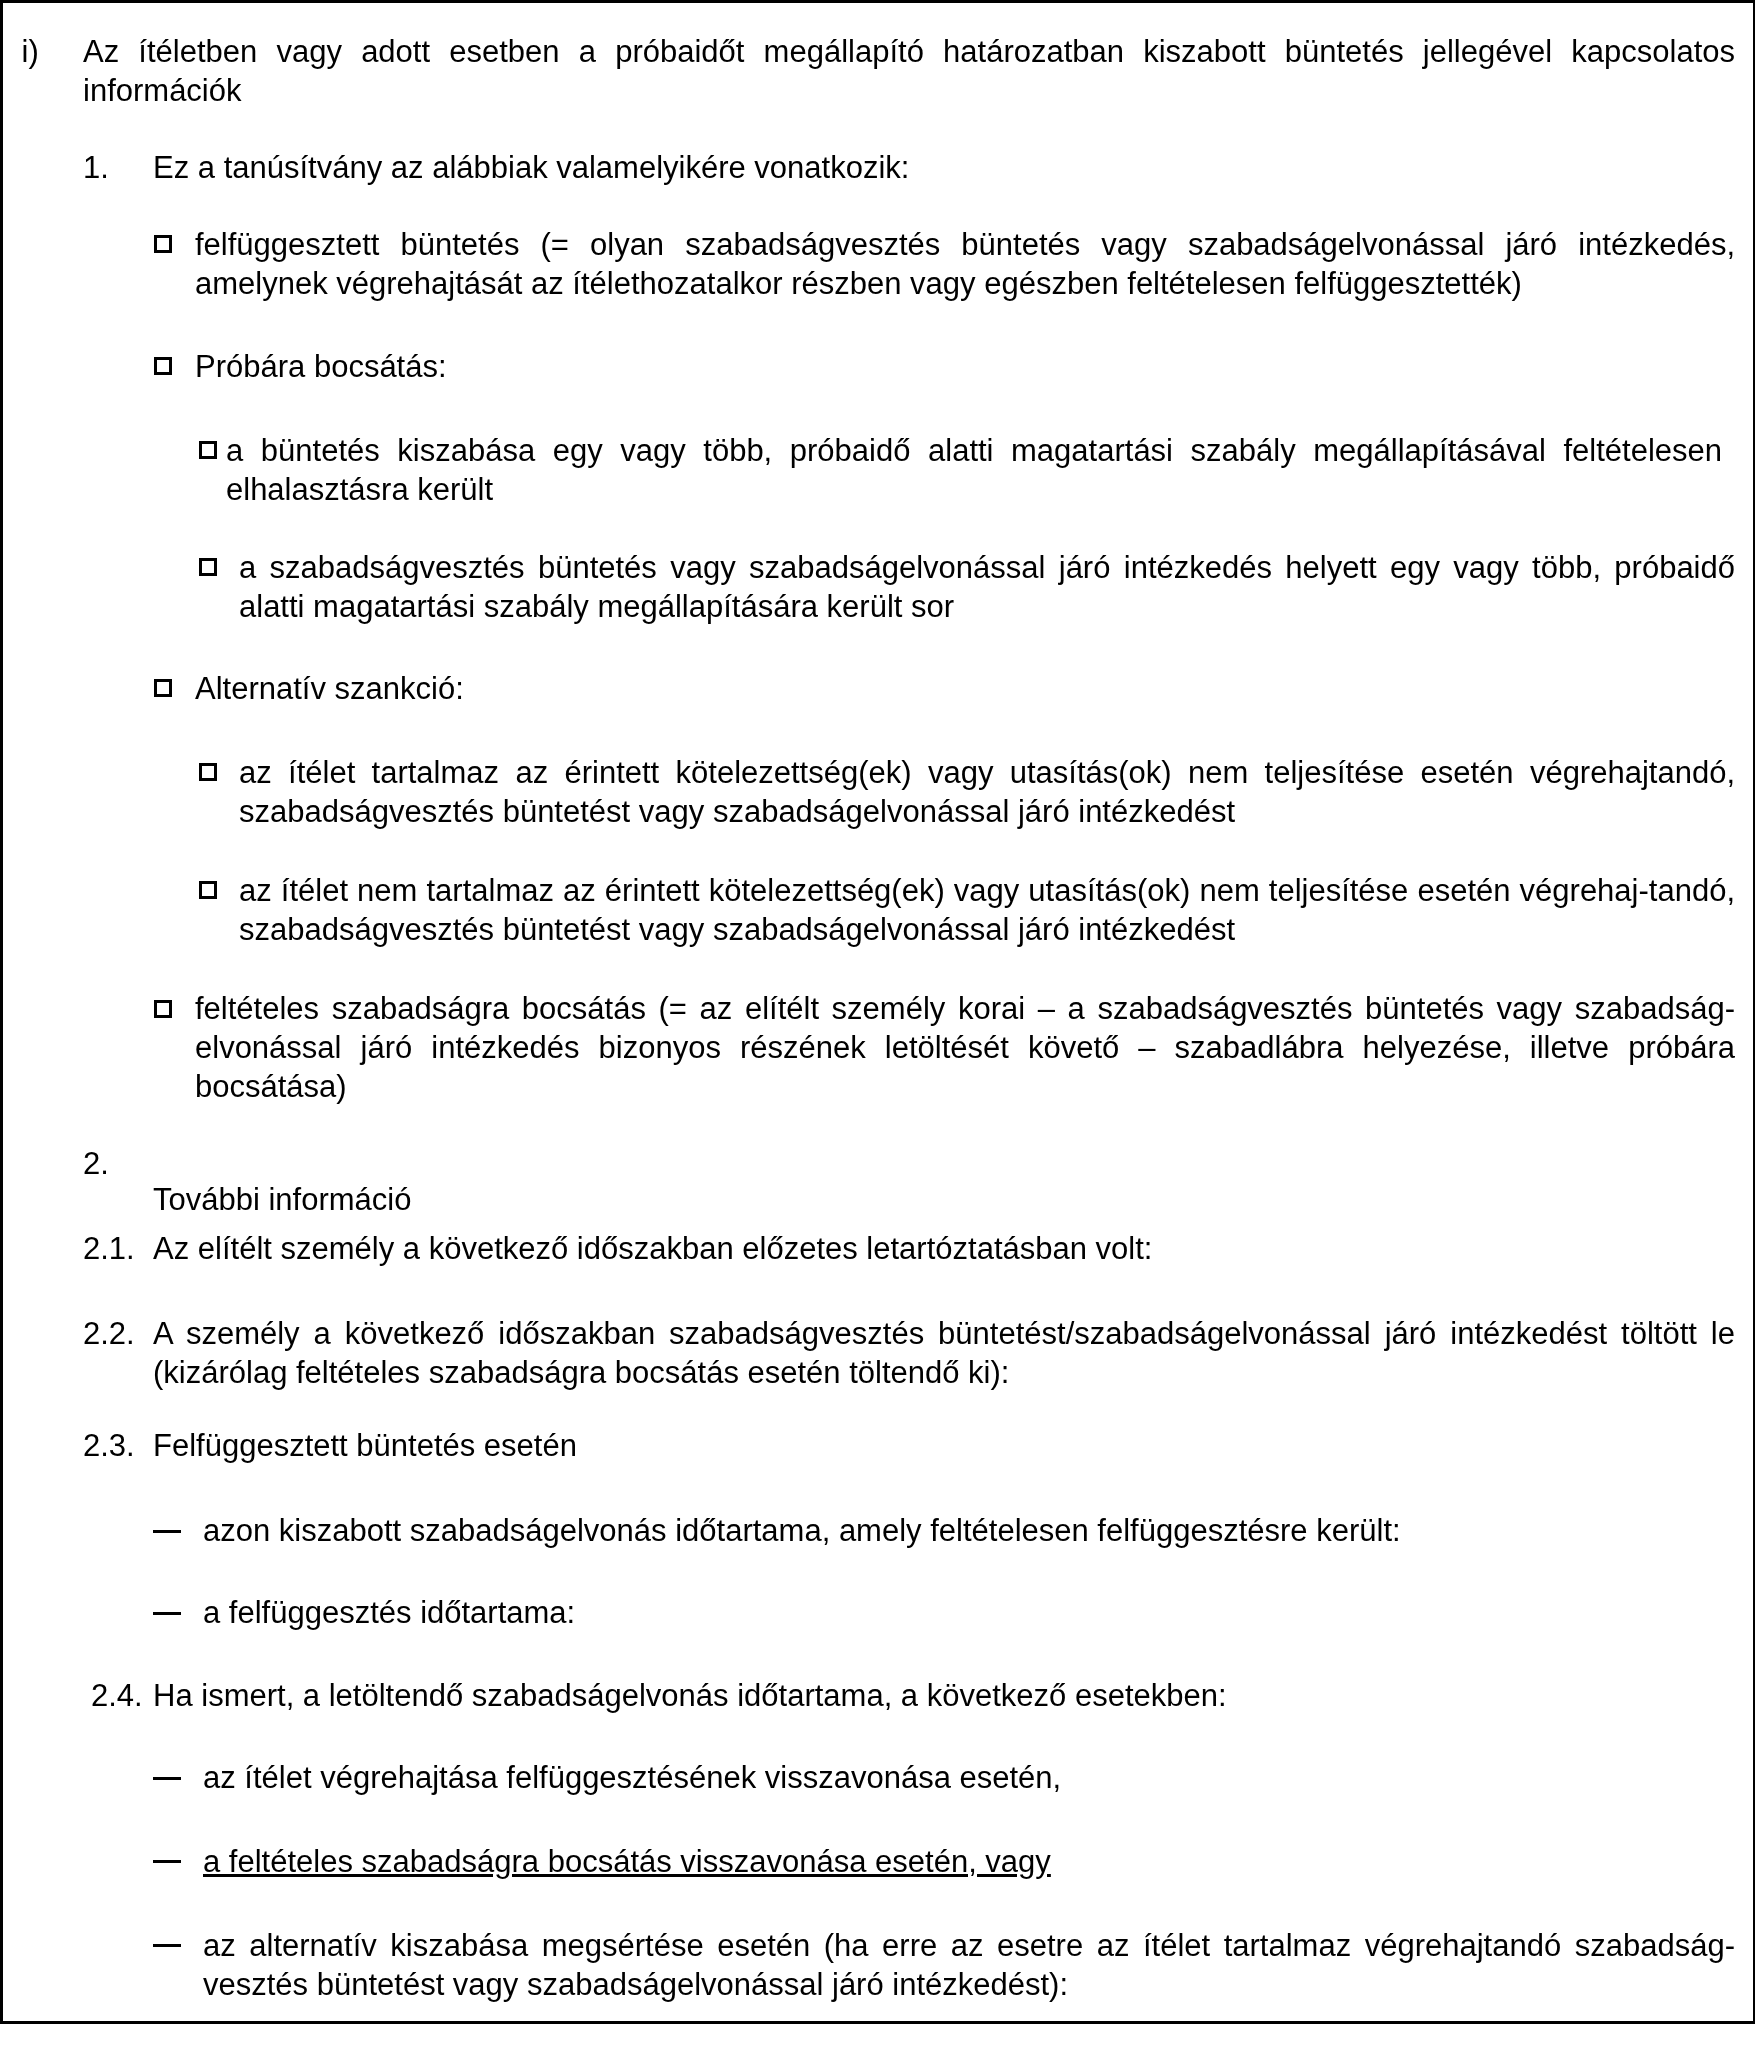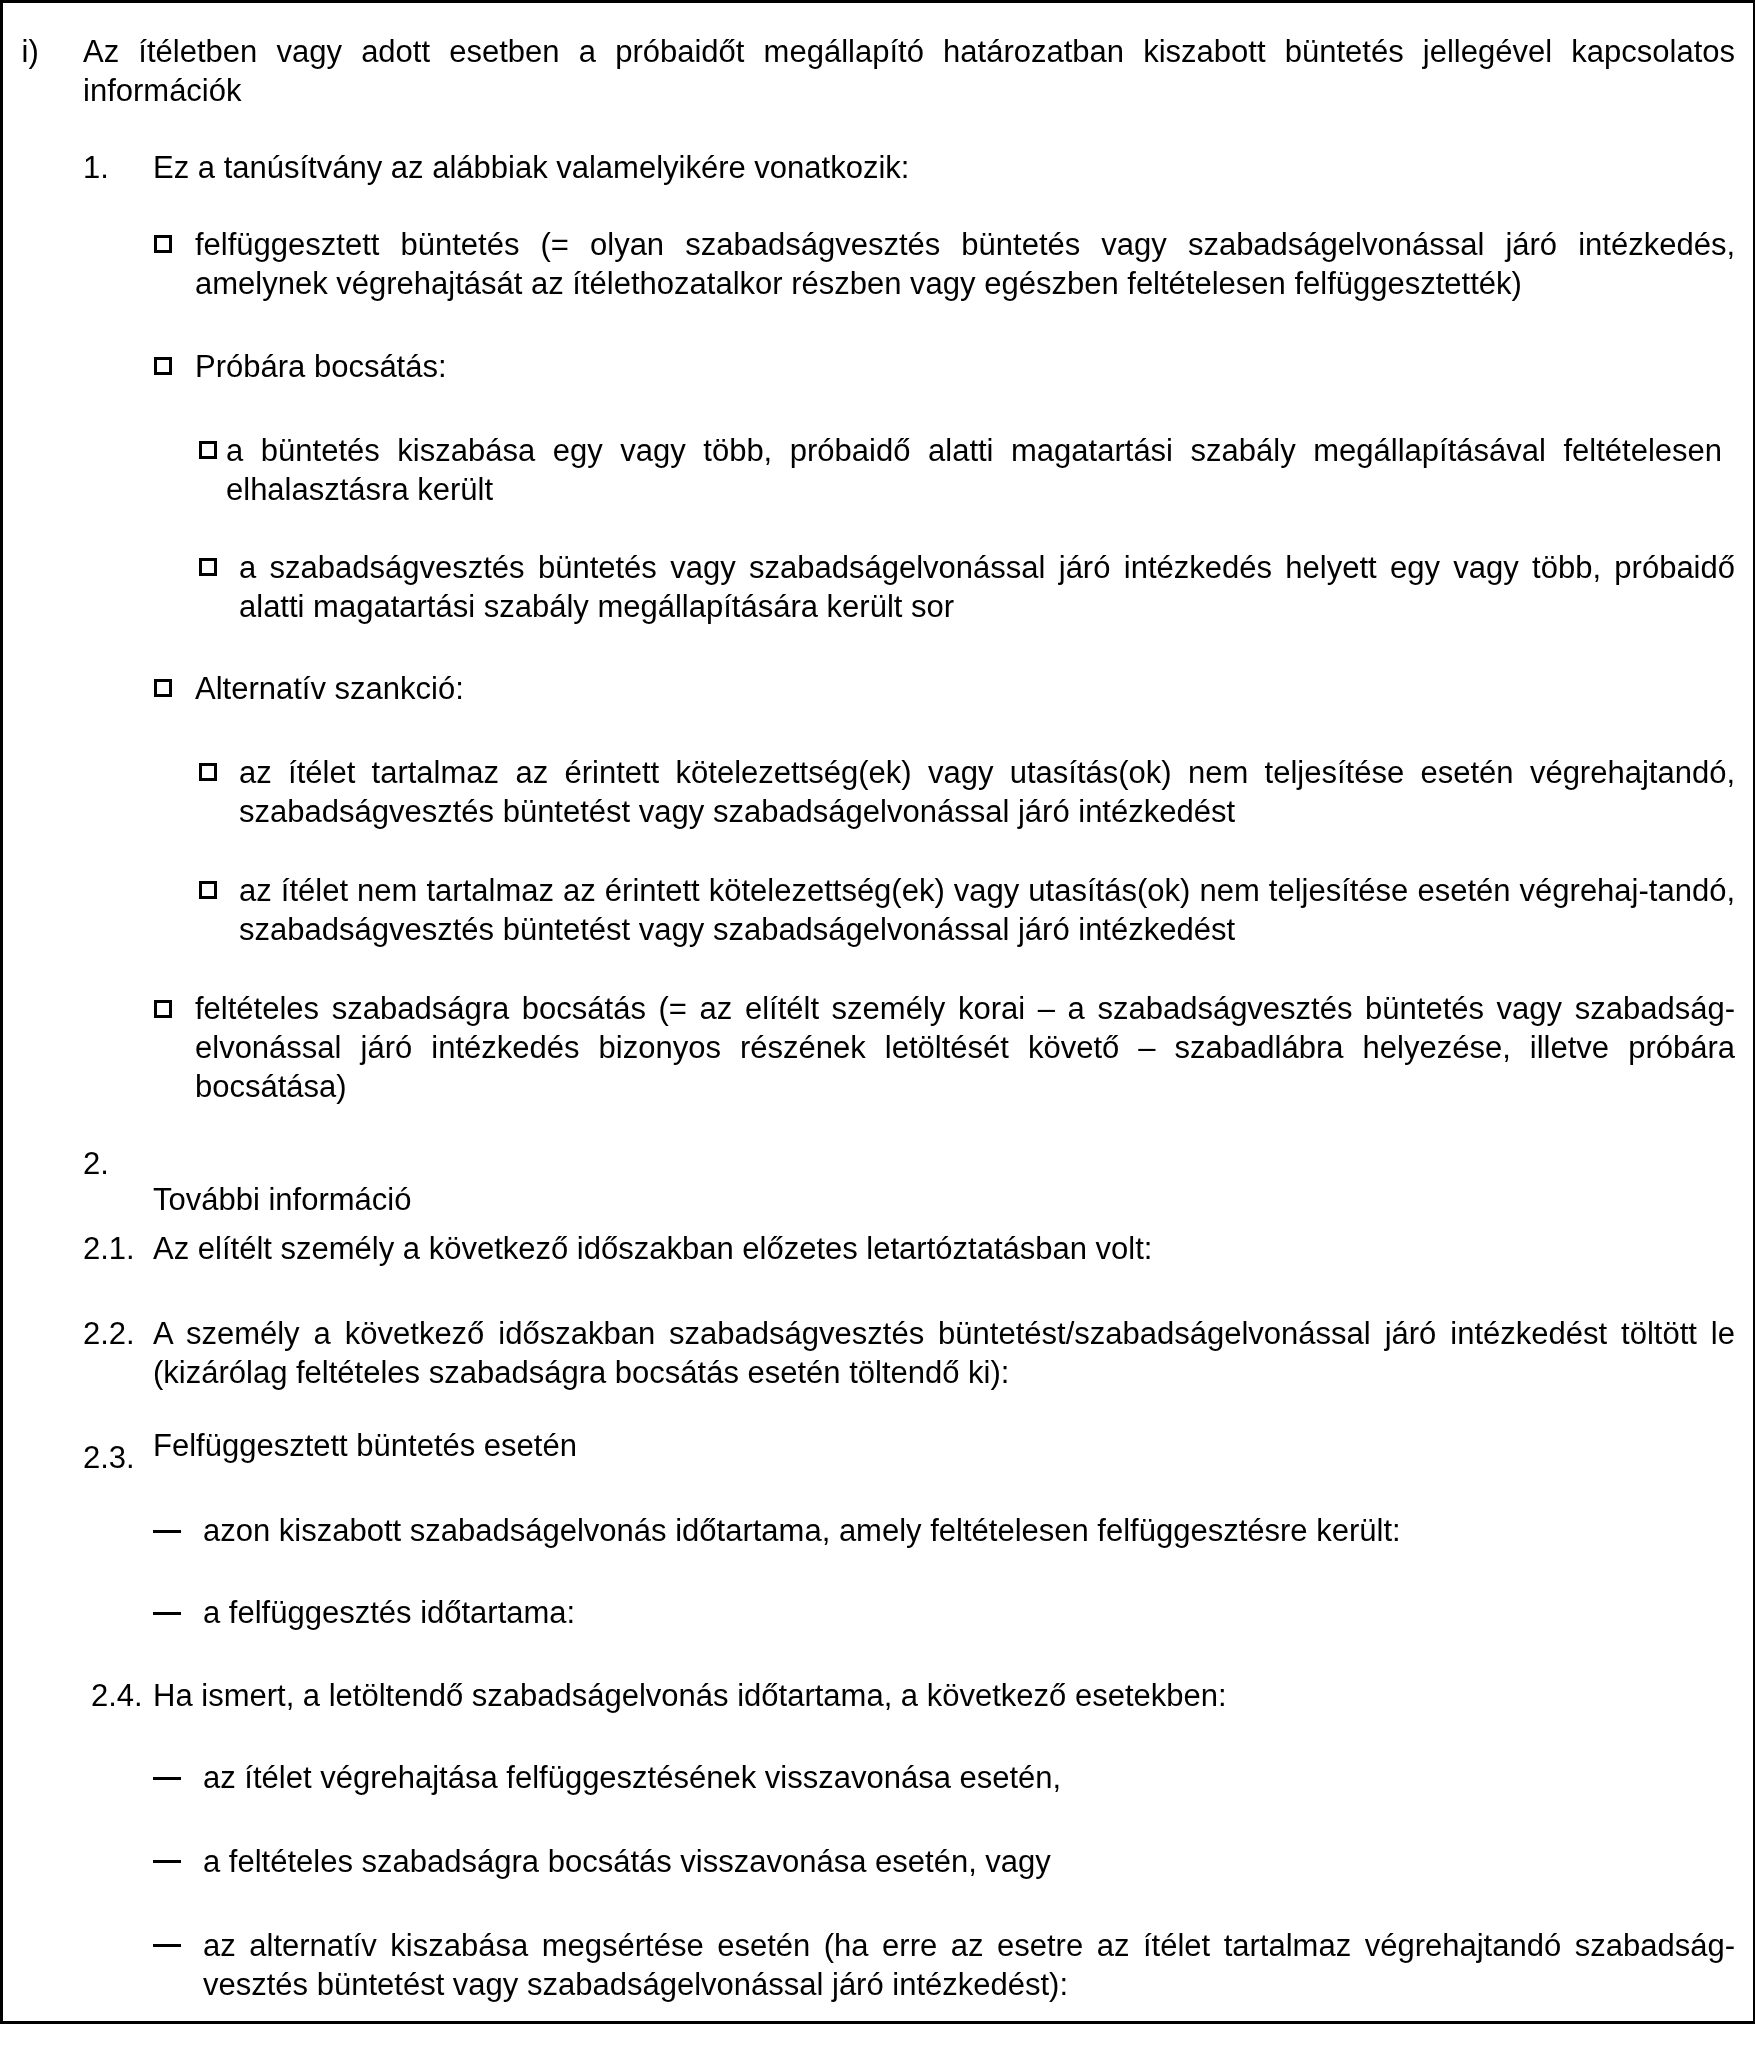--- a/index.html
+++ b/index.html
@@ -76,33 +76,33 @@
 
 <div class="abs" style="left:83px; top:1144px;">2.</div>
 <div class="abs" style="left:153px; top:1144px;margin-top:36px;">További információ</div>
 
 <div class="abs" style="left:83px; top:1229px;">2.1.</div>
 <div class="abs" style="left:153px; top:1229px; width:1582px;">Az elítélt személy a következő időszakban előzetes letartóztatásban volt:</div>
 
 <div class="abs" style="left:83px; top:1314px;">2.2.</div>
 <div class="abs just" style="left:153px; top:1314px; width:1582px;">A személy a következő időszakban szabadságvesztés büntetést/szabadságelvonással járó intézkedést töltött le (kizárólag feltételes szabadságra bocsátás esetén töltendő ki):</div>
 
-<div class="abs" style="left:83px; top:1426px;margin-top:12px;">2.3.</div>
+<div class="abs" style="left:83px; top:1426px;">2.3.</div>
 <div class="abs" style="left:153px; top:1426px;">Felfüggesztett büntetés esetén</div>
 
 <span class="dash" style="left:153px; top:1530px;"></span>
 <div class="abs" style="left:203px; top:1511px;">azon kiszabott szabadságelvonás időtartama, amely feltételesen felfüggesztésre került:</div>
 
 <span class="dash" style="left:153px; top:1612px;"></span>
 <div class="abs" style="left:203px; top:1593px;">a felfüggesztés időtartama:</div>
 
 <div class="abs" style="left:83px; top:1676px;margin-left:8px;">2.4.</div>
 <div class="abs" style="left:153px; top:1676px;">Ha ismert, a letöltendő szabadságelvonás időtartama, a következő esetekben:</div>
 
 <span class="dash" style="left:153px; top:1777px;"></span>
 <div class="abs" style="left:203px; top:1758px;text-align:center;">az ítélet végrehajtása felfüggesztésének visszavonása esetén,</div>
 
 <span class="dash" style="left:153px; top:1860px;"></span>
-<div class="abs" style="left:203px; top:1842px;">a feltételes szabadságra bocsátás visszavonása esetén, vagy</div>
+<div class="abs" style="left:203px; top:1842px;text-decoration:underline;">a feltételes szabadságra bocsátás visszavonása esetén, vagy</div>
 
 <span class="dash" style="left:153px; top:1944px;"></span>
 <div class="abs just" style="left:203px; top:1926px; width:1532px;">az alternatív kiszabása megsértése esetén (ha erre az esetre az ítélet tartalmaz végrehajtandó szabadság-vesztés büntetést vagy szabadságelvonással járó intézkedést):</div>
 
 
 </body></html>

